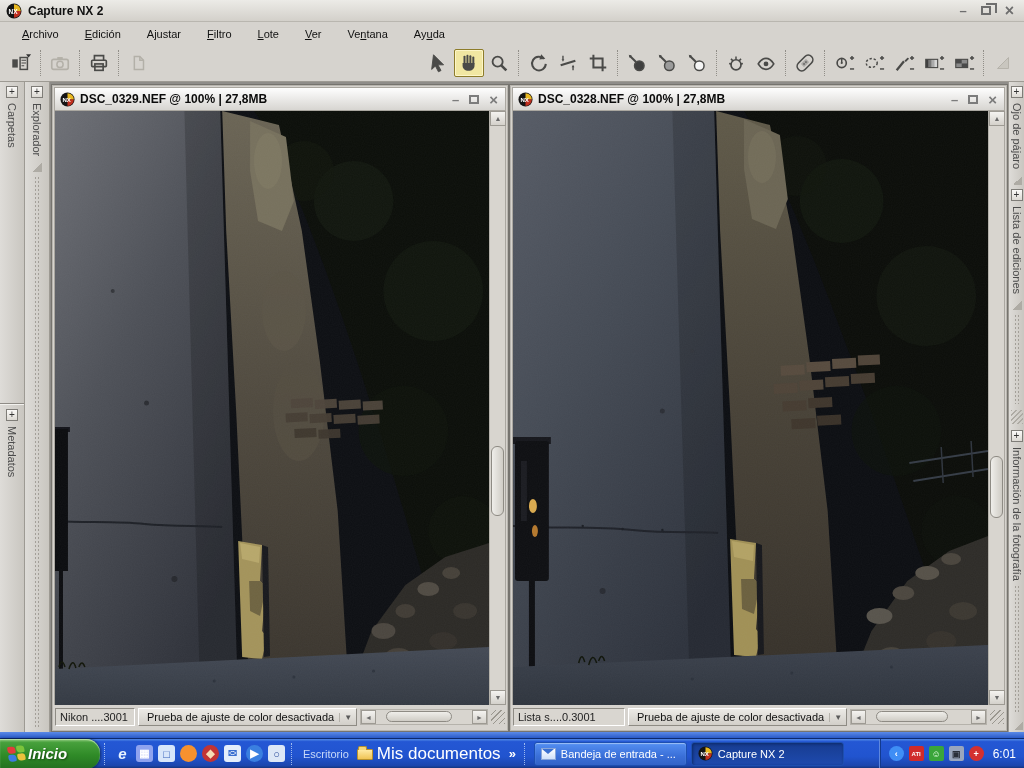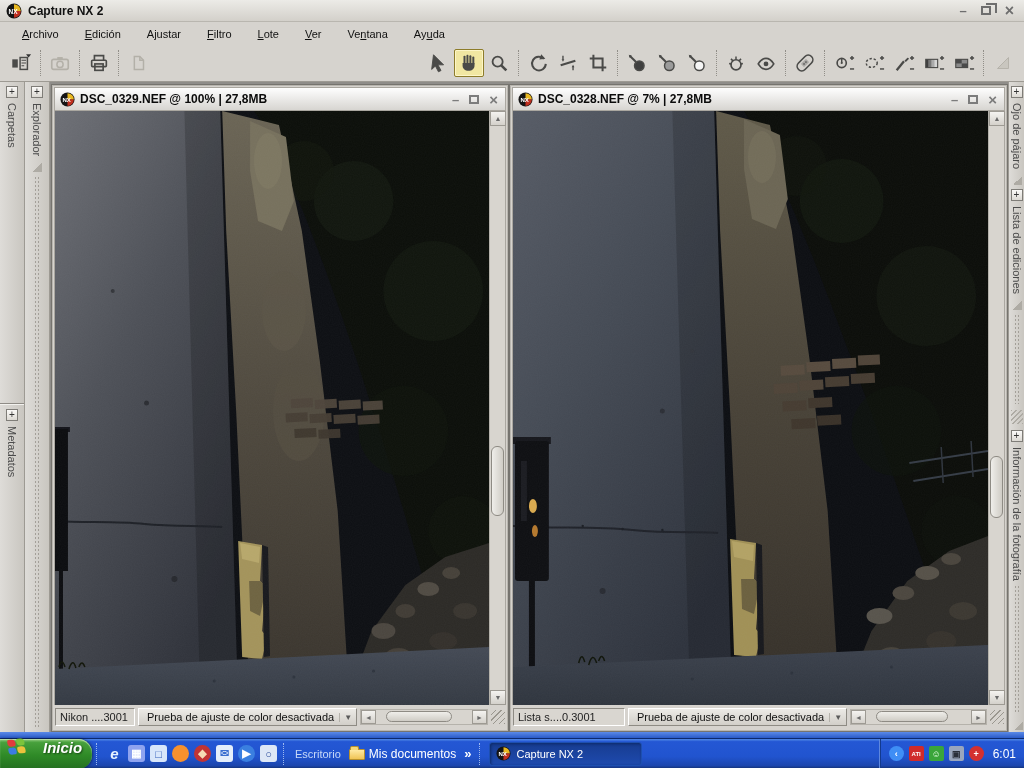--- a/index.html
+++ b/index.html
@@ -89,36 +89,36 @@
   .htrack { flex:1; position:relative; height:14px; }
   .hthumb { position:absolute; top:1px; height:11px; border:1px solid #8e8b84; border-radius:6px;
     background:linear-gradient(#efeeea,#cfccc5); }
   .grip { width:14px; height:14px;
     background:repeating-linear-gradient(135deg, transparent 0 3px, #9a978f 3px 4px); }
 
   
   .taskbar { position:absolute; left:0; top:738px; width:1024px; height:30px;
     background:linear-gradient(#5087e5 0%, #3a70dd 5%, #2457d4 9%, #2154cf 60%, #1c46ad 92%, #15357e 100%);
     border-top:1px solid #0c2a6e; display:flex; align-items:center; }
-  .startbtn { height:30px; width:92px; border-radius:0 14px 14px 0;
+  .startbtn { height:30px; width:100px; border-radius:0 14px 14px 0;
     background:linear-gradient(#8cc97a 0%, #47a03c 12%, #2f8a27 55%, #247020 100%);
-    box-shadow:1px 0 3px rgba(0,0,0,.5), inset 0 1px 1px #b8e2a8; display:flex; 
-    gap:18px; padding:0 14px 0 8px; cursor:pointer; }
+    box-shadow:1px 0 3px rgba(0,0,0,.5), inset 0 1px 1px #b8e2a8; display:flex; align-items:center;
+    gap:2px; padding:0 14px 0 8px; cursor:pointer; }
   .startlabel { color:#fff; font-size:15px; font-weight:bold; font-style:italic;
     text-shadow:1px 1px 2px #174612; }
   .flag { width:18px; height:16px; display:grid; grid-template-columns:8px 8px; grid-template-rows:7px 7px;
     gap:1px; transform:rotate(-8deg); }
   .flag span { border-radius:1.5px 4px 1.5px 4px; }
   .tsksep { width:4px; height:22px; margin:0 4px; border-left:1px dotted #9db9ee; }
   .qlwrap { display:flex; align-items:center; gap:5px; padding:0 2px; }
   .qlicon { width:17px; height:17px; border-radius:3px; display:flex; align-items:center; justify-content:center;
     font-size:11px; font-weight:bold; cursor:pointer; }
   .qlicon[data-name="internet-explorer-icon"] { font-style:italic; font-size:15px; }
   .deskLabel { color:#c8d9f7; font-size:11px; padding:0 4px; cursor:pointer; }
-  .docsBtn { display:flex; align-items:center; gap:4px; color:#fff; font-size:12px; padding:0 4px; cursor:pointer; }
+  .docsBtn { display:flex; align-items:center; gap:4px; color:#fff; font-size:17px; padding:0 4px; cursor:pointer; }
   .folder { width:16px; height:11px; background:linear-gradient(#ffe9a2,#f0c455); border:1px solid #b8912d;
     border-radius:1px; position:relative; margin-top:2px; }
   .folder::before { content:""; position:absolute; top:-4px; left:0; width:7px; height:3px;
     background:#f7d878; border:1px solid #b8912d; border-bottom:none; border-radius:2px 2px 0 0; }
   .chev { color:#fff; font-size:13px; font-weight:bold; padding:0 4px; cursor:pointer; }
   .taskbtn { height:24px; width:153px; margin:0 2px; border-radius:3px; border:1px solid #1d4fb0;
     background:linear-gradient(#548ff2,#3a6fd8 60%,#3263c8); box-shadow:inset 0 1px 1px #9dc0f7;
     display:flex; align-items:center; gap:5px; padding:0 6px; cursor:pointer; }
   .taskbtn .tlabel { color:#fff; font-size:11px; white-space:nowrap; overflow:hidden; }
   .taskbtn.active { background:linear-gradient(#173c90,#1e4aae); box-shadow:inset 1px 1px 3px #0d2a68; }
@@ -515,21 +515,21 @@
     <div class="imgwin" style="left:509px; width:499px;" data-name="image-window-dsc-0328">
       <div class="wtitle" data-name="document-titlebar">
         <span class="js-nx2 small" data-name="nef-document-icon">
             <svg viewBox="0 0 16 16">
               <circle cx="8" cy="8" r="7.5" fill="#141414"></circle>
               <path d="M8 1.2A6.8 6.8 0 0 1 14.8 8L8 8Z" fill="#e8b820"></path>
               <path d="M14.8 8A6.8 6.8 0 0 1 8 14.8L8 8Z" fill="#c03020"></path>
               <text x="2.6" y="10.6" font-size="6.5" font-weight="bold" fill="#fff" font-family="Liberation Sans, sans-serif">NX</text>
             </svg>
           </span>
-        <span class="wtext" data-name="document-title">DSC_0328.NEF @ 7% | 27,8MB</span>
+        <span class="wtext" data-name="document-title">DSC_0328.NEF @ 100% | 27,8MB</span>
         <span class="wbtns" data-name="document-window-controls">
           <span class="wbtn" data-name="minimize-button">–</span>
           <span class="wbtn maxi" data-name="maximize-button"></span>
           <span class="wbtn" data-name="close-button" style="font-size:15px;">×</span>
         </span>
       </div>
       <div class="wbody" data-name="document-canvas">
         <svg class="photo" data-name="photo-dsc-0328" viewBox="0 0 477 594" preserveAspectRatio="none" style="width:477px;">
           <defs>
             <linearGradient id="wR" x1="0" y1="0" x2="0.6" y2="1">
@@ -665,20 +665,24 @@
         <span class="qlicon" data-name="search-icon" style="background: rgb(221, 231, 246); color: rgb(42, 74, 154);">○</span>
       </div>
     <div class="tsksep" data-name="taskbar-separator"></div>
     <span class="deskLabel" data-name="shortcut-escritorio">Escritorio</span>
     <div class="docsBtn" data-name="shortcut-mis-documentos">
       <span class="folder" data-name="folder-icon"></span>
       <span data-name="shortcut-label">Mis documentos</span>
     </div>
     <span class="chev" data-name="overflow-chevron-icon">»</span>
     <div class="tsksep" data-name="taskbar-separator"></div>
+    <div class="taskbtn" data-name="task-button-bandeja-de-entrada">
+      <span class="tbicon" data-name="outlook-express-icon"></span>
+      <span class="tlabel" data-name="task-label">Bandeja de entrada - ...</span>
+    </div>
     <div class="taskbtn active" data-name="task-button-capture-nx2">
       <span class="js-nx2 small" data-name="capture-nx2-icon">
           <svg viewBox="0 0 16 16">
             <circle cx="8" cy="8" r="7.5" fill="#141414"></circle>
             <path d="M8 1.2A6.8 6.8 0 0 1 14.8 8L8 8Z" fill="#e8b820"></path>
             <path d="M14.8 8A6.8 6.8 0 0 1 8 14.8L8 8Z" fill="#c03020"></path>
             <text x="2.6" y="10.6" font-size="6.5" font-weight="bold" fill="#fff" font-family="Liberation Sans, sans-serif">NX</text>
           </svg>
         </span>
       <span class="tlabel" data-name="task-label">Capture NX 2</span>

